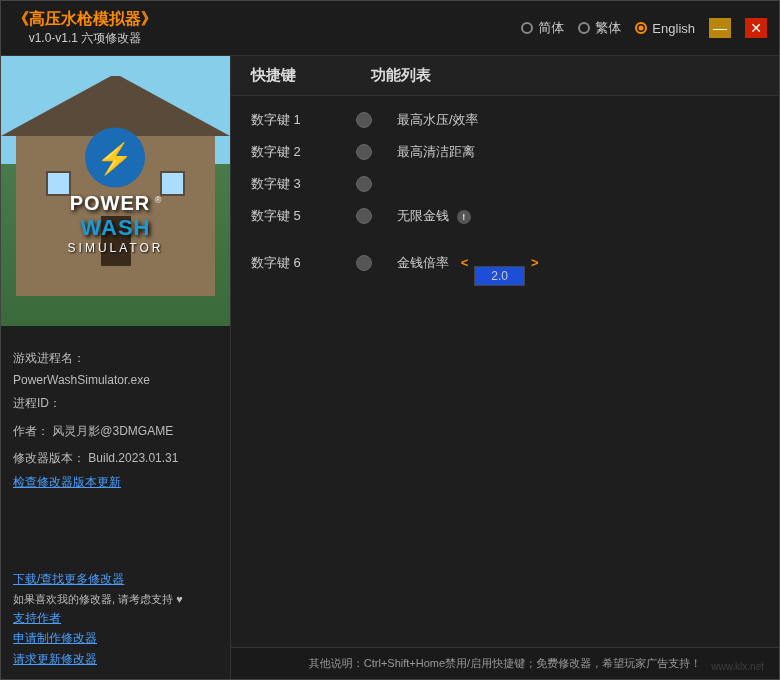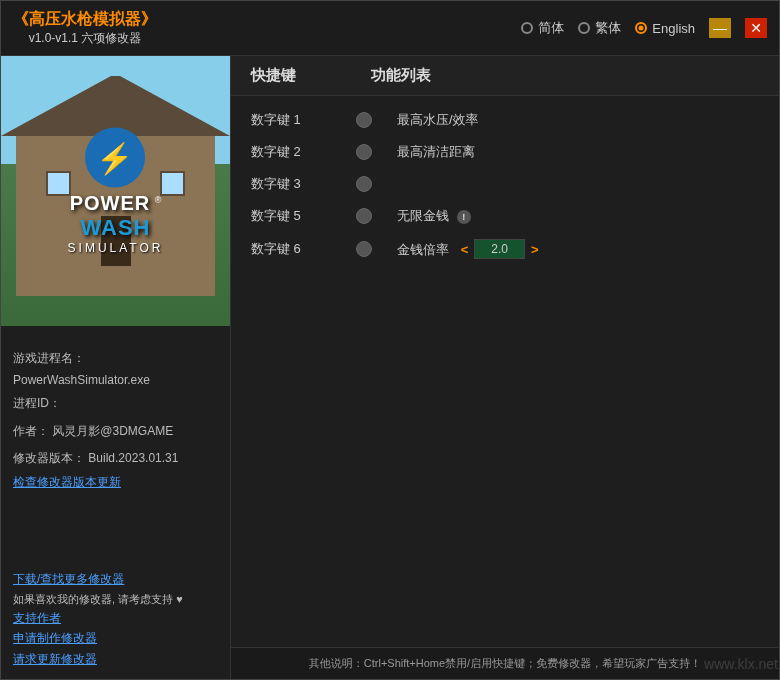--- a/index.html
+++ b/index.html
@@ -349,45 +349,46 @@
     }
 
     .mult-btn {
       color: #ff8c00;
       font-size: 13px;
       cursor: pointer;
       font-weight: bold;
     }
 
     .mult-value {
-      background: #14532d;
+      background: #1d4ed8;
       border: 1px solid #444;
       color: #ccc;
       font-size: 12px;
       padding: 2px 16px;
       min-width: 36px;
       text-align: center;
+      margin-top: 27px;
     }
 
     
     .bottom-bar {
       padding: 8px 20px;
       background: #1a1a1a;
       border-top: 1px solid #333;
       font-size: 11px;
       color: #999;
       text-align: center;
     }
 
     
     .watermark {
       position: absolute;
       bottom: 8px;
-      right: 2px;
-      font-size: 14px;
+      right: 16px;
+      font-size: 10px;
       color: rgba(255,255,255,0.15);
     }
   </style>
 </head>
 <body>
 
 <div class="app-window">
 
   <div class="title-bar">
     <div class="title-left">

